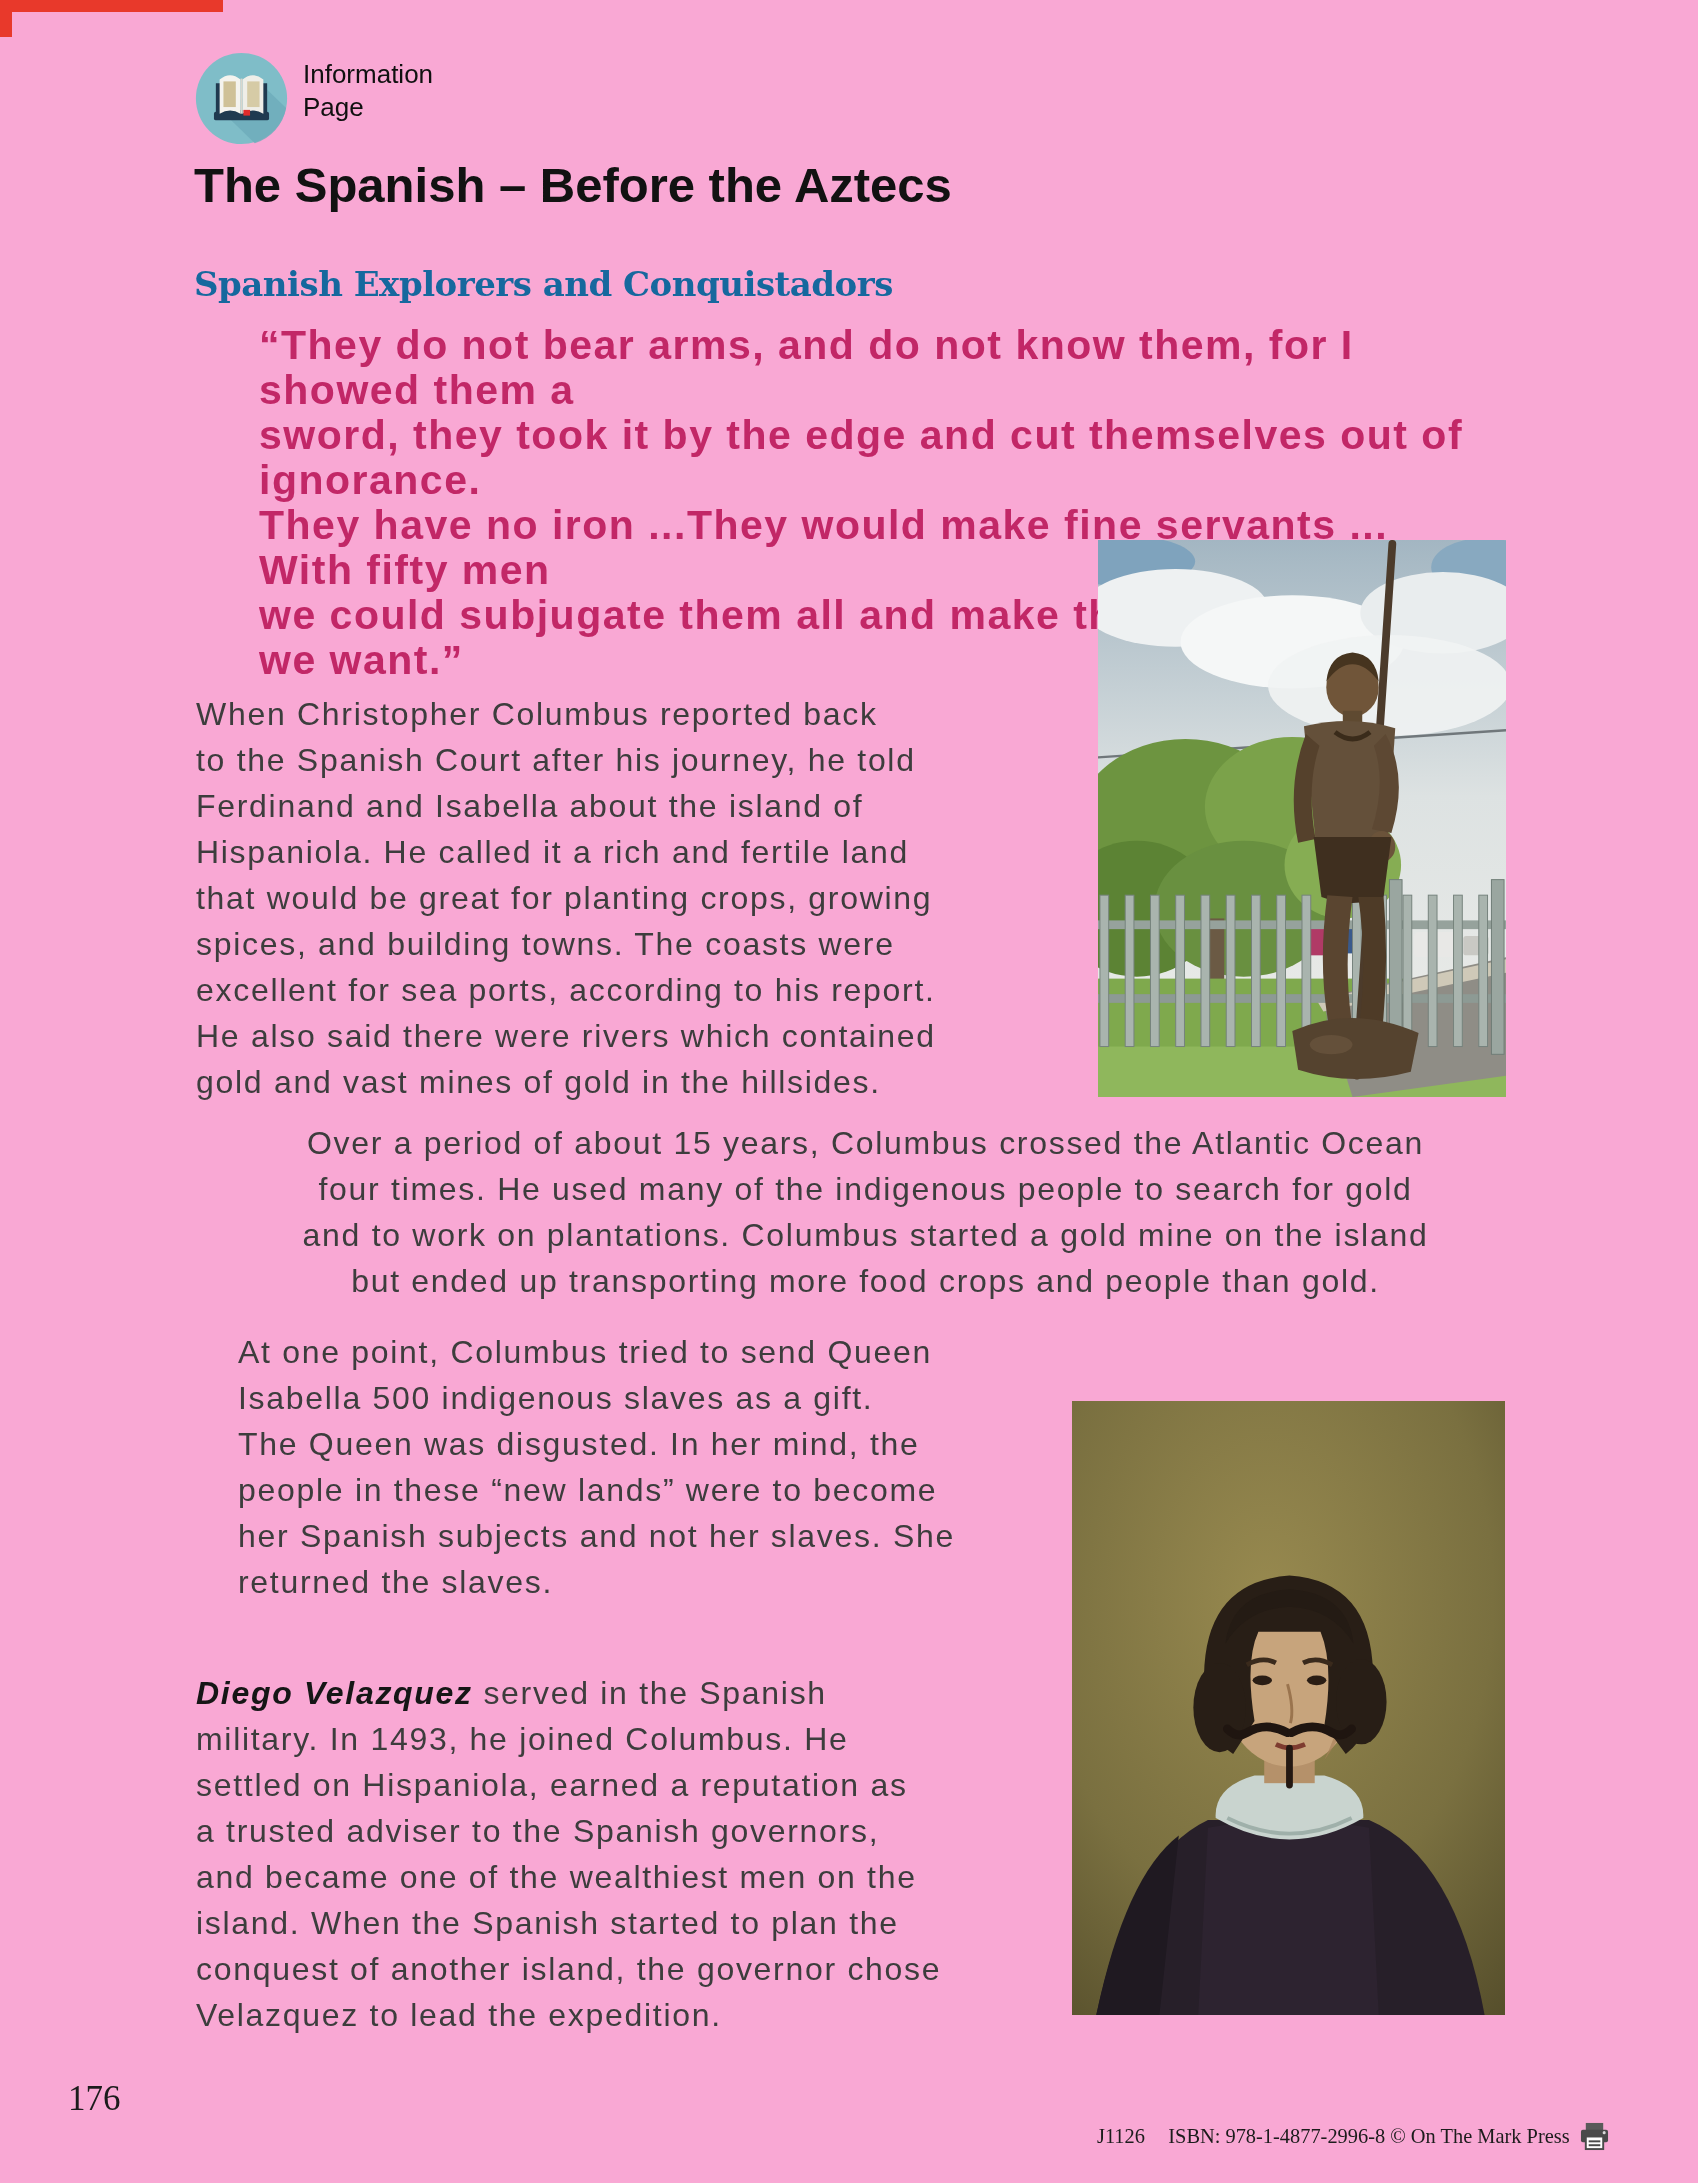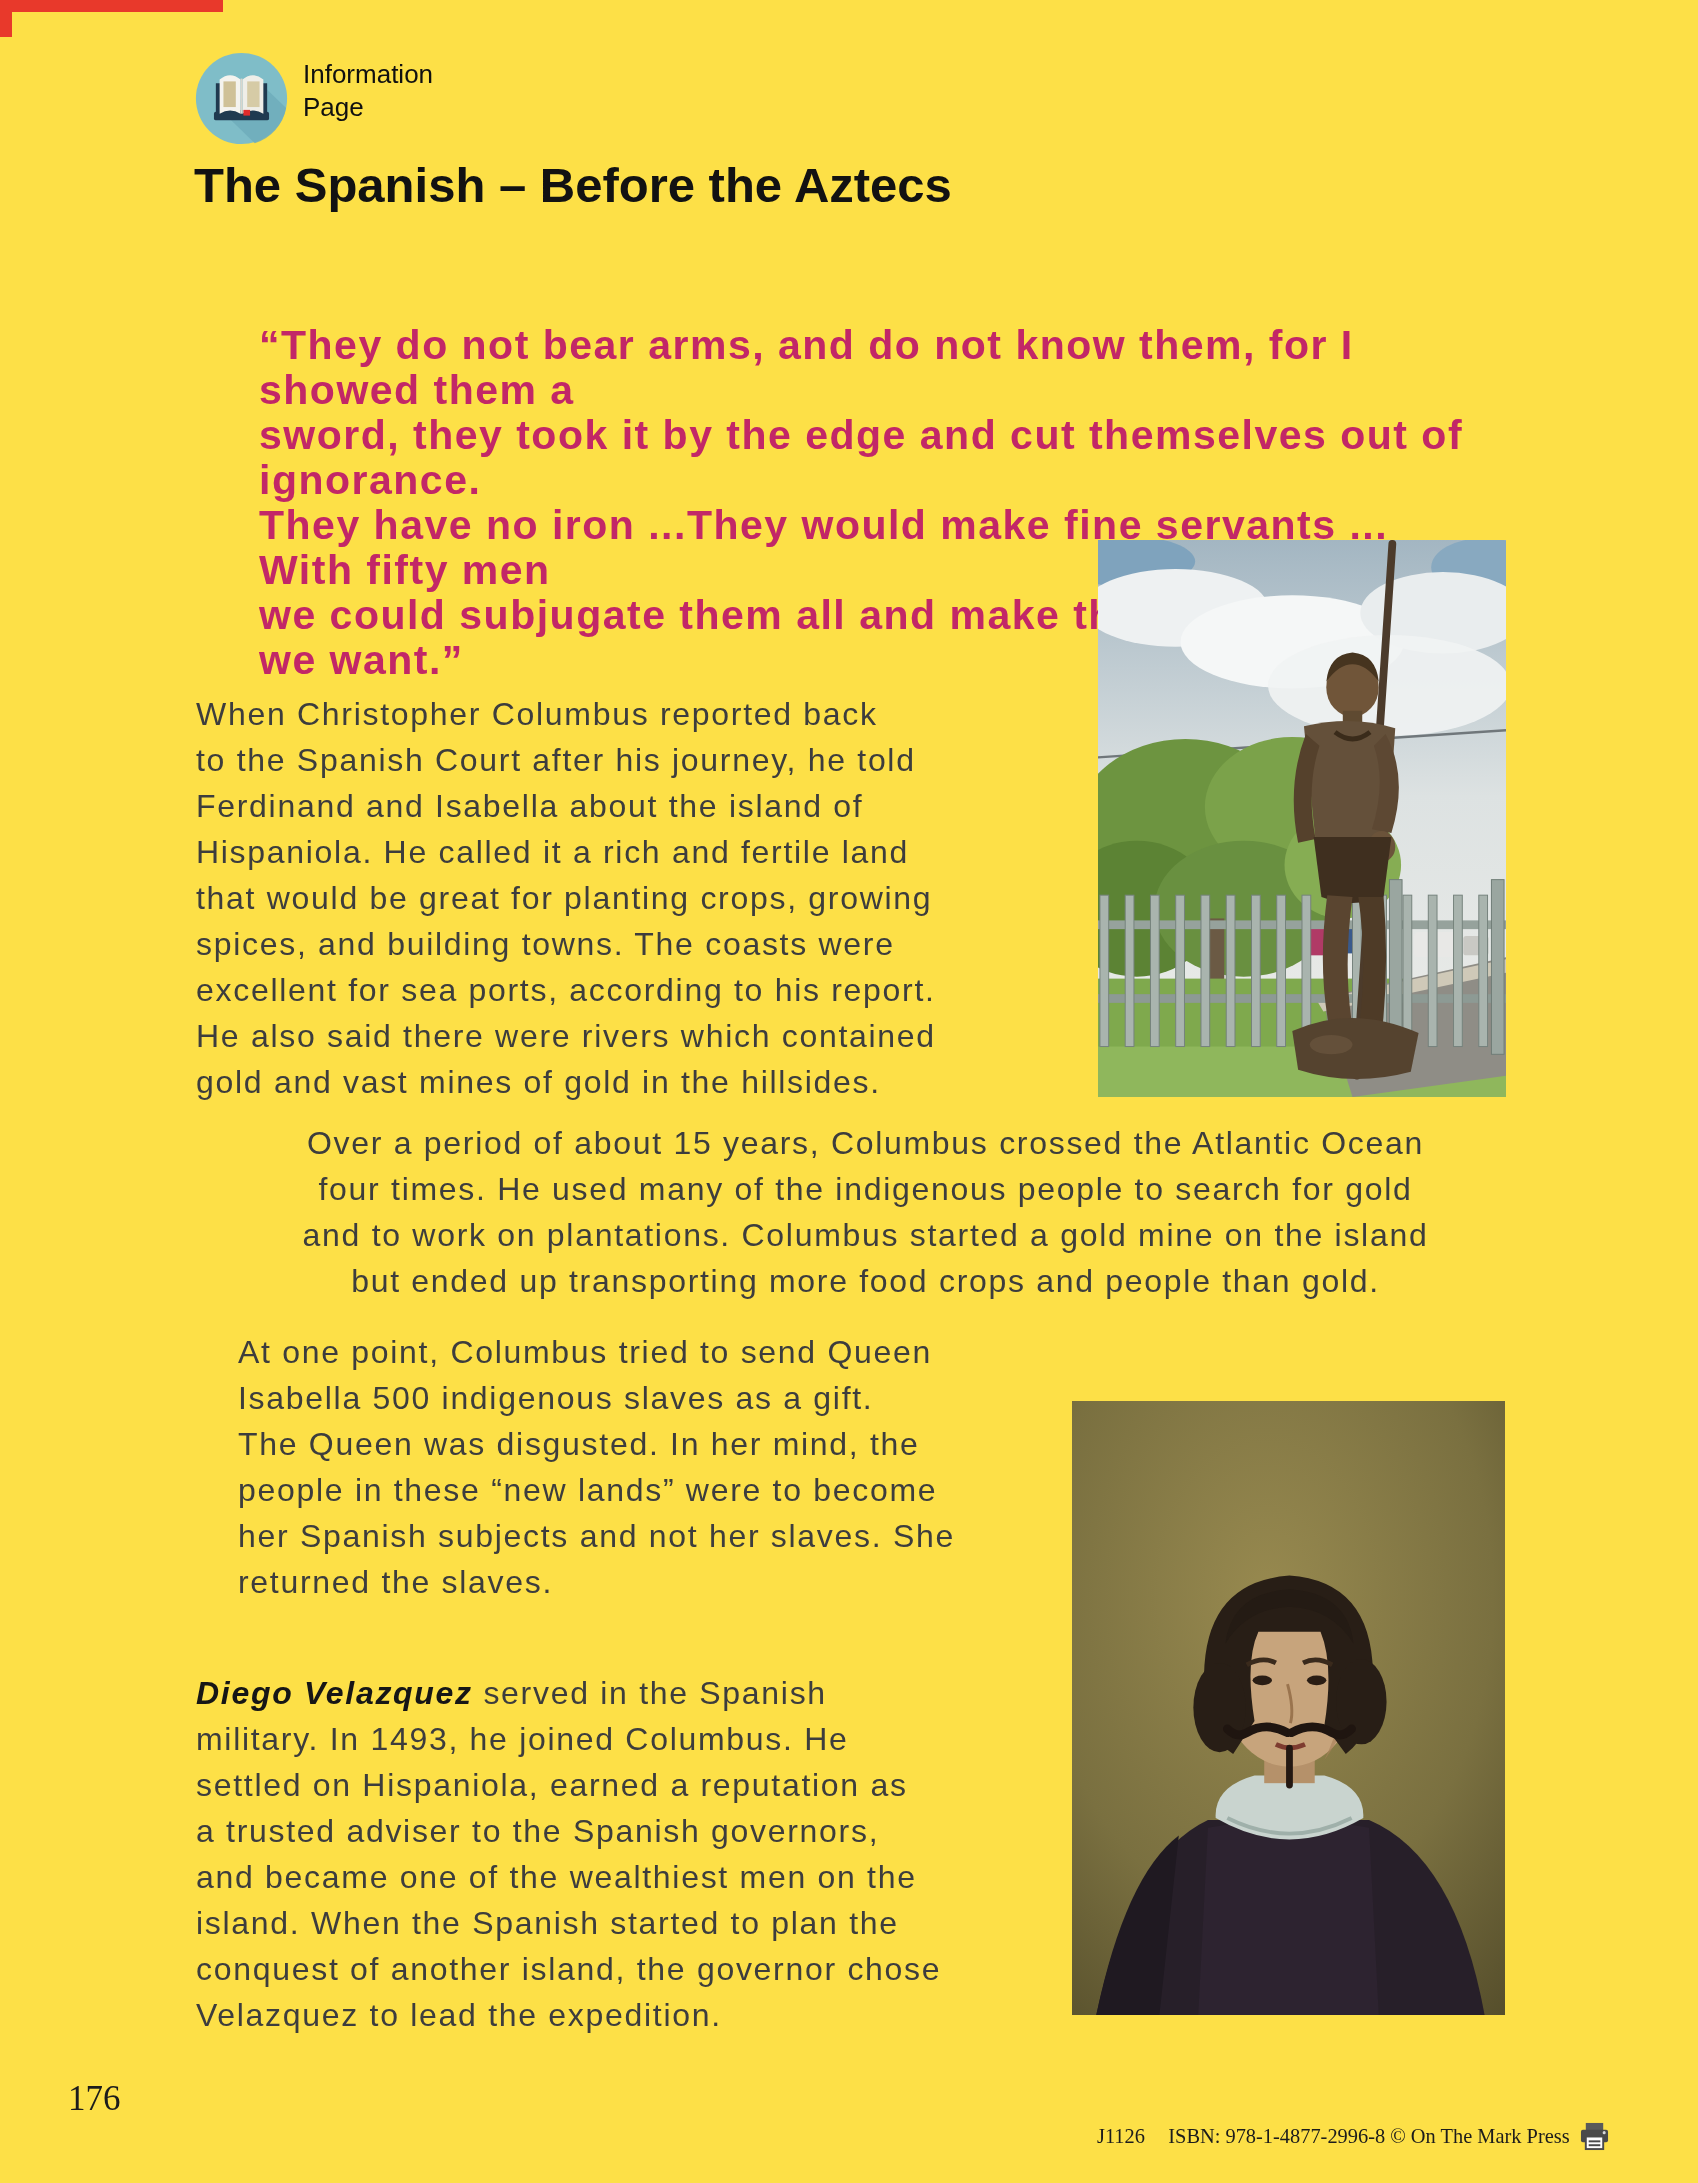--- a/index.html
+++ b/index.html
@@ -1,16 +1,16 @@
 <!DOCTYPE html>
 <html><head>
 <meta charset="utf-8">
 <style>
   html,body{margin:0;padding:0;background:#ffffff;}
-  .page{position:relative;width:1698px;height:2183px;background:#fde047;overflow:hidden;
+  .page{position:relative;width:1698px;height:2183px;background:#f9a8d4;overflow:hidden;
         font-family:"Liberation Sans",sans-serif;}
   .abs{position:absolute;}
   .pre{white-space:pre-line;}
   
   .mark-h{left:0;top:0;width:223px;height:11.6px;background:#e8392b;}
   .mark-v{left:0;top:0;width:11.6px;height:37px;background:#e8392b;}
   
   .badge-icon{left:193px;top:51px;width:97px;height:95px;}
   .badge-label{left:303px;top:58px;font-size:26px;line-height:33px;color:#101010;}
   
@@ -58,20 +58,21 @@
       <rect x="31" y="32" width="13" height="27" fill="#cfc197"></rect>
       <rect x="56" y="32" width="13" height="27" fill="#d6cba6"></rect>
       <rect x="52" y="62" width="7" height="6" fill="#e02b2b"></rect>
       <path d="M49,29 L49,66 L51,66 L51,29 Z" fill="#d8d6cd"></path>
     </svg>
   </div>
   <div class="abs badge-label pre">Information
 Page</div>
 
   <div class="abs title">The Spanish – Before the Aztecs</div>
+  <div class="abs heading">Spanish Explorers and Conquistadors</div>
 
   <div class="abs quote pre">“They do not bear arms, and do not know them, for I showed them a
 sword, they took it by the edge and cut themselves out of ignorance.
 They have no iron ...They would make fine servants ... With fifty men
 we could subjugate them all and make them do whatever we want.”</div>
 
   <div class="abs body-text pre p2">When Christopher Columbus reported back
 to the Spanish Court after his journey, he told
 Ferdinand and Isabella about the island of
 Hispaniola. He called it a rich and fertile land

